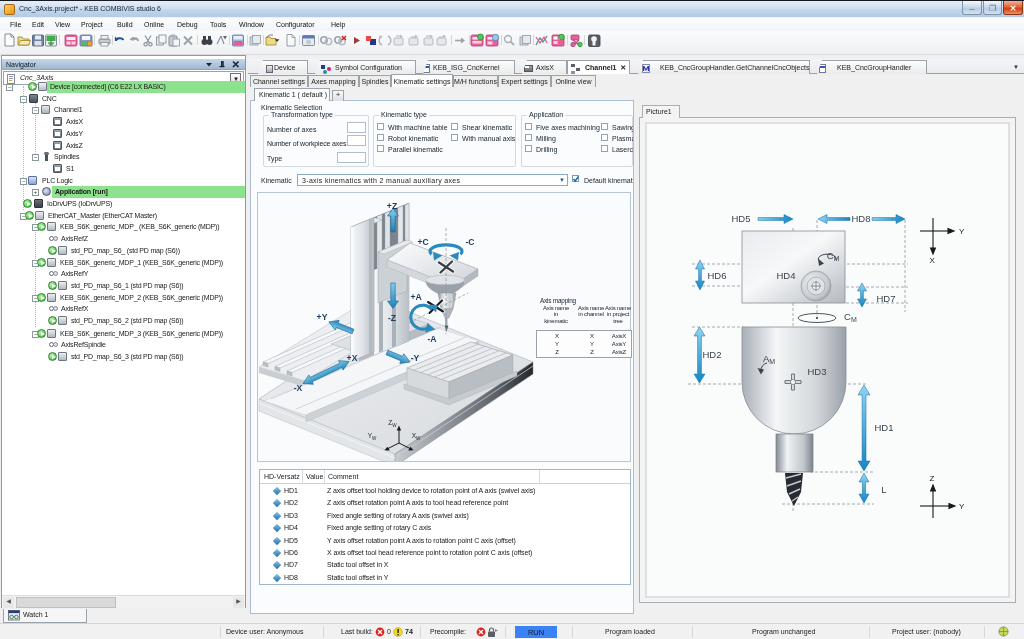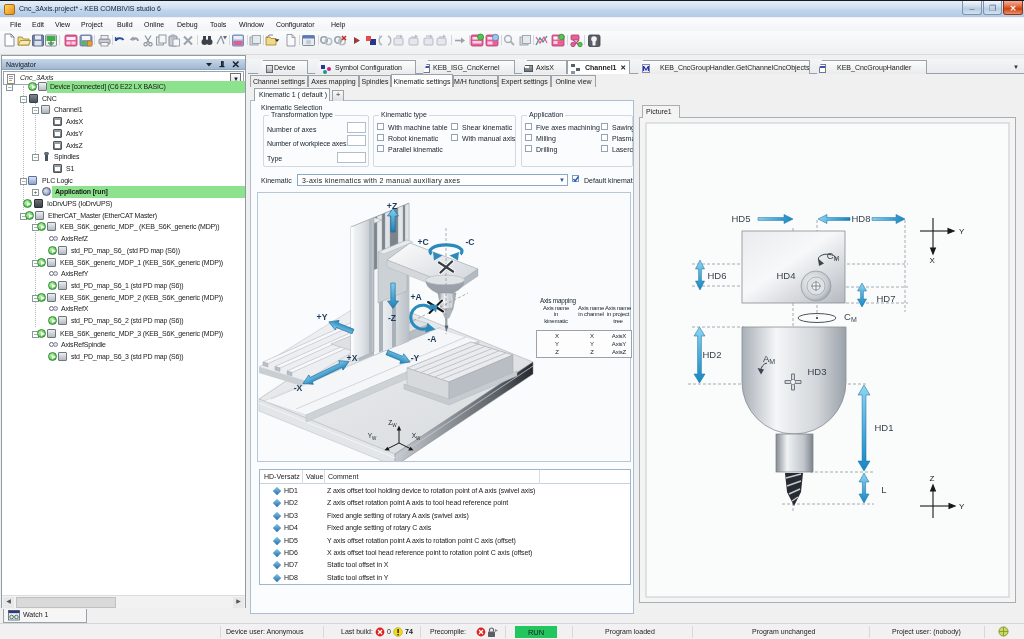--- a/index.html
+++ b/index.html
@@ -965,21 +965,21 @@
   <svg width="10" height="10" viewBox="0 0 10 10" style="position:absolute;left:476px;top:3px;">
       <circle cx="5" cy="5" r="4.4" fill="#d22"></circle>
       <path d="M3,3 L7,7 M7,3 L3,7" stroke="#fff" stroke-width="1.3"></path>
     </svg>
   <svg width="12" height="11" viewBox="0 0 12 11" style="position:absolute;left:486px;top:3px;">
       <rect x="2" y="4.5" width="7" height="5.5" rx="0.8" fill="#5a5f66"></rect>
       <path d="M3.5,4.5 L3.5,3 A2 2 0 0 1 7.5,3 L7.5,4.5" fill="none" stroke="#5a5f66" stroke-width="1.2"></path>
       <polygon points="9,2 12,3.5 9,5" fill="#888"></polygon>
     </svg>
   <div class="ssep" style="left:505px;"></div>
-  <div class="abs" style="left:515px;top:2px;width:42px;height:12px;background:#22c55e;text-align:center;font-size:7.5px;padding-top:2px;">RUN</div>
+  <div class="abs" style="left:515px;top:2px;width:42px;height:12px;background:#3b82f6;text-align:center;font-size:7.5px;padding-top:2px;">RUN</div>
   <div class="ssep" style="left:572px;"></div>
   <span style="left:605px;">Program loaded</span>
   <div class="ssep" style="left:692px;"></div>
   <span style="left:752px;">Program unchanged</span>
   <div class="ssep" style="left:869px;"></div>
   <span style="left:892px;">Project user: (nobody)</span>
   <div class="ssep" style="left:984px;"></div>
   <svg width="11" height="11" viewBox="0 0 11 11" style="position:absolute;left:998px;top:2px;">
       <circle cx="5.5" cy="5.5" r="4.6" fill="#c8d860" stroke="#7a8a2a" stroke-width="0.8"></circle>
       <path d="M5.5,1 L5.5,10 M1,5.5 L10,5.5" stroke="#7a8a2a" stroke-width="0.7"></path>

